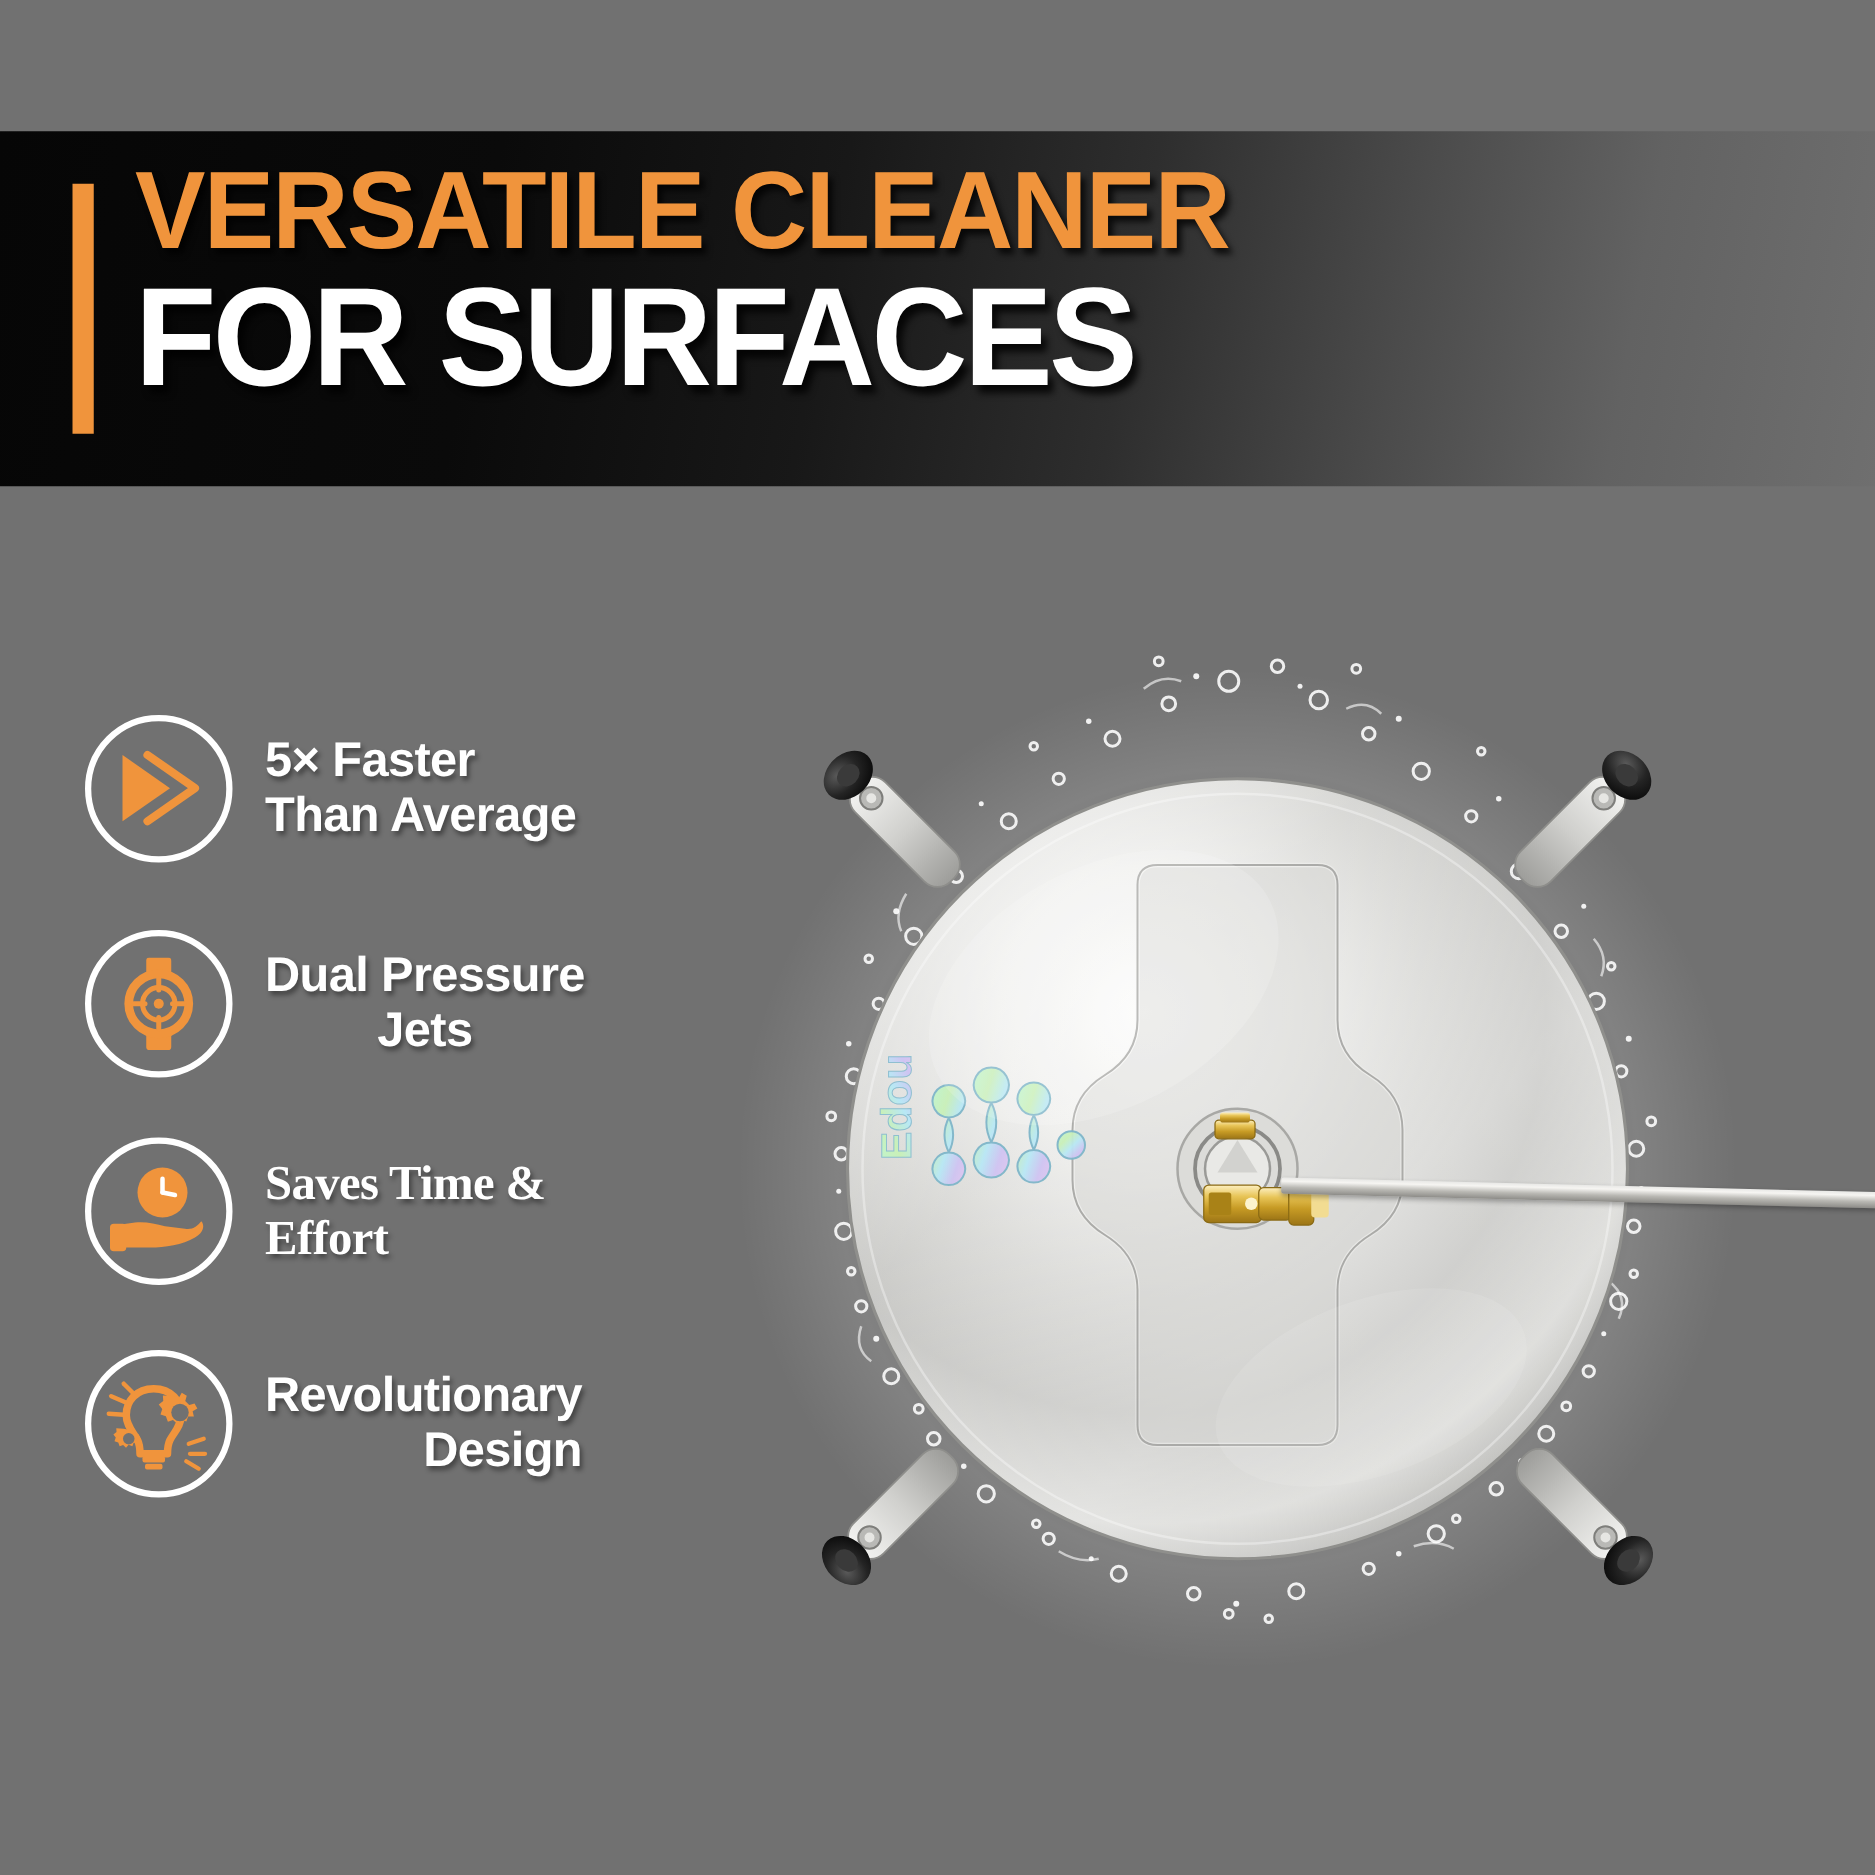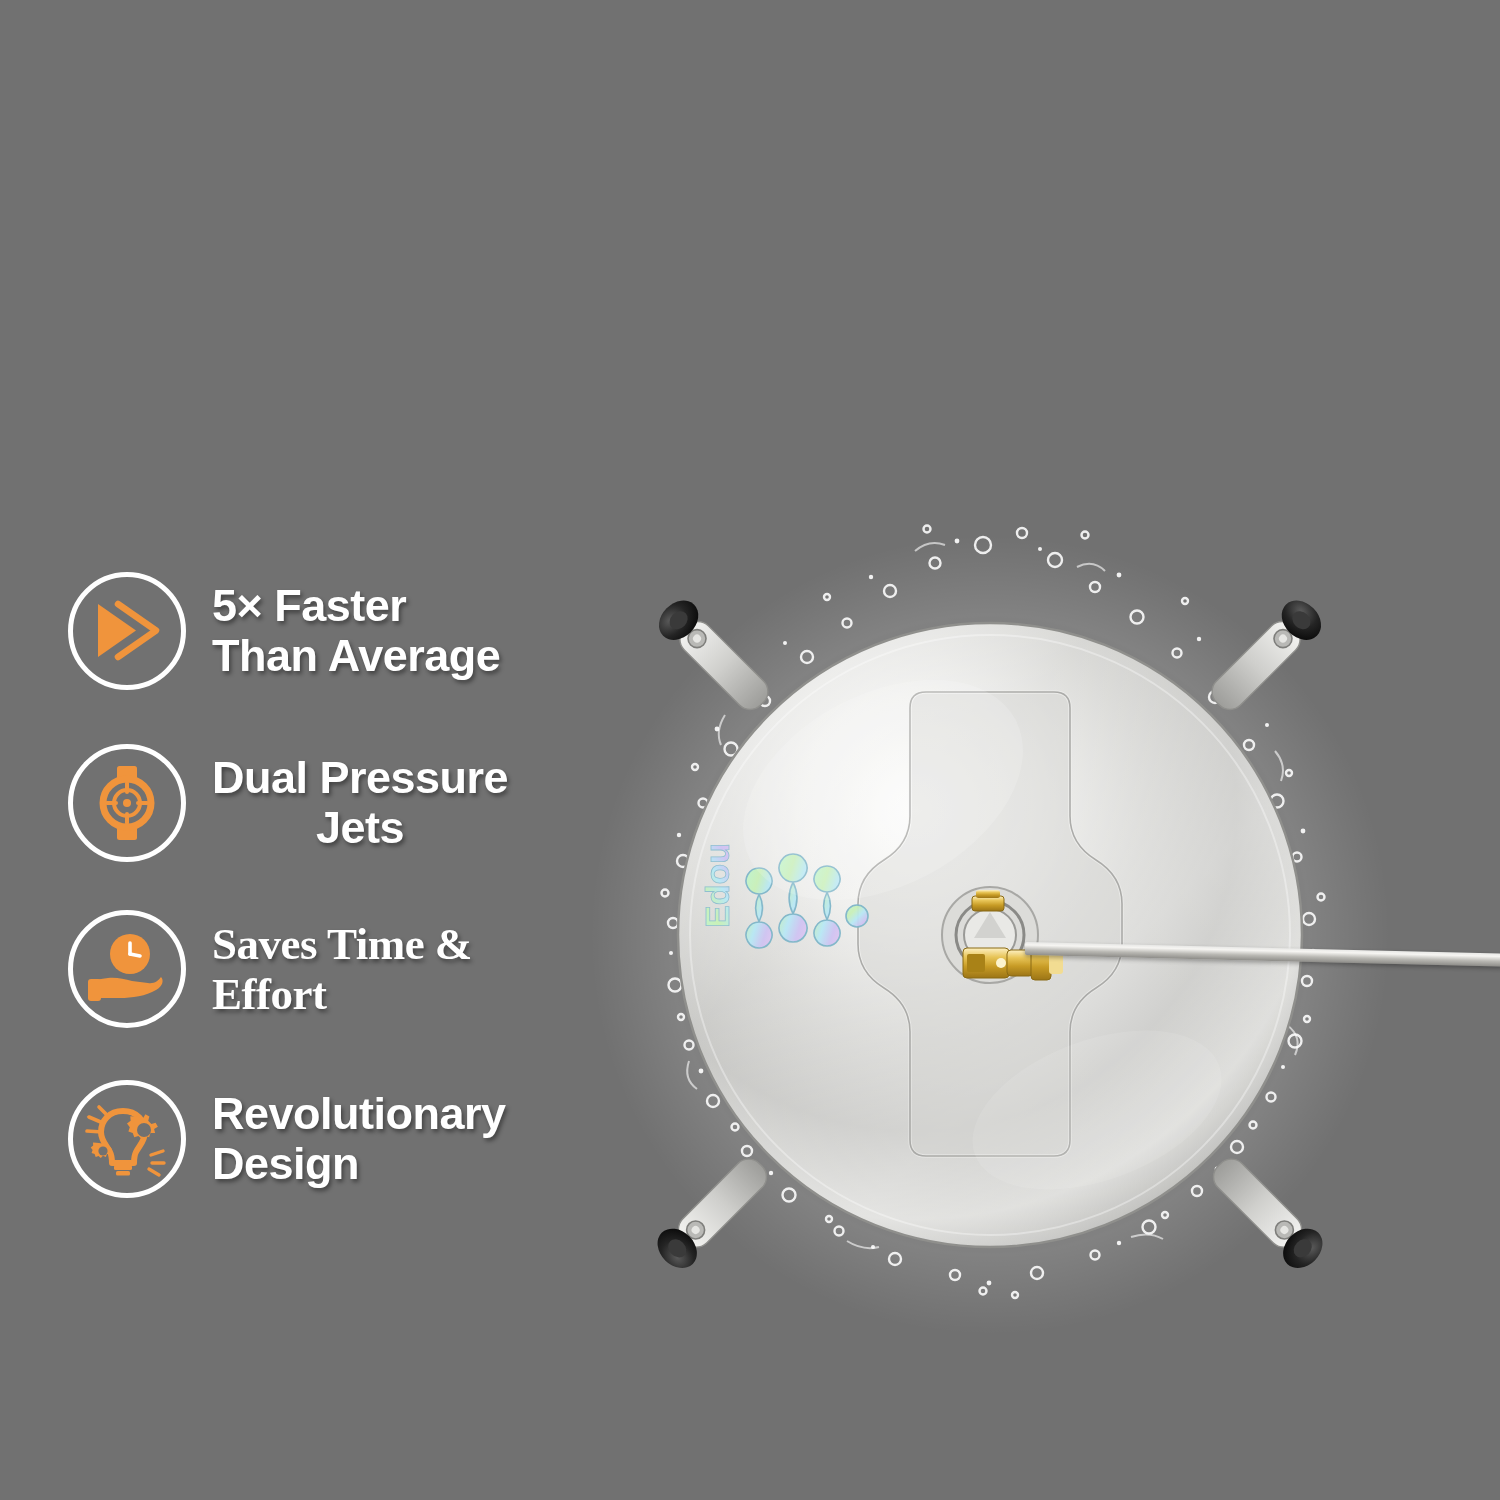--- a/index.html
+++ b/index.html
@@ -68,36 +68,36 @@
   .feature {
     position:absolute;
     display:flex;
     align-items:center;
     gap:26px;
     width:600px;
   }
   .f0 { top:0px; }
   .f1 { top:172px;text-align:center; }
   .f2 { top:338px;font-family:Liberation Serif, serif; }
-  .f3 { top:508px; }
+  .f3 { top:508px;text-align:right; }
 
   .icon-circle {
     flex:0 0 auto;
     position:relative;
     width:118px; height:118px;
     border:5px solid #ffffff;
     border-radius:50%;
     display:flex;
     align-items:center;
     justify-content:center;
   }
   .icon-circle svg { display:block; }
 
   .feature-label {
-    font-size:45px;
+    font-size:39px;
     line-height:1.12;
     font-weight:700;
     color:#ffffff;
     letter-spacing:-0.5px;
     text-shadow:2px 3px 4px rgba(0,0,0,0.42);
     white-space:pre-line;
   }
 
   
   .product {
@@ -121,20 +121,27 @@
     transform:rotate(1.4deg);
     transform-origin:left center;
     box-shadow:0 2px 4px rgba(0,0,0,0.3);
   }
 </style>
 </head>
 <body>
 
 <div id="stage">
 
+  <div class="banner">
+    <div class="banner-accent"></div>
+    <div class="banner-text">
+      <div class="title-line1">VERSATILE CLEANER</div>
+      <div class="title-line2">FOR SURFACES</div>
+    </div>
+  </div>
 
   <div class="features">
 
     <div class="feature f0">
       <div class="icon-circle">
         <svg width="74" height="74" viewBox="0 0 74 74">
           <path d="M8 10 L46 36.5 L8 63 Z" fill="#F0943C"></path>
           <path d="M28 10 L66 36.5 L28 63" fill="none" stroke="#F0943C" stroke-width="6.5" stroke-linejoin="round" stroke-linecap="round"></path>
         </svg>
       </div>

